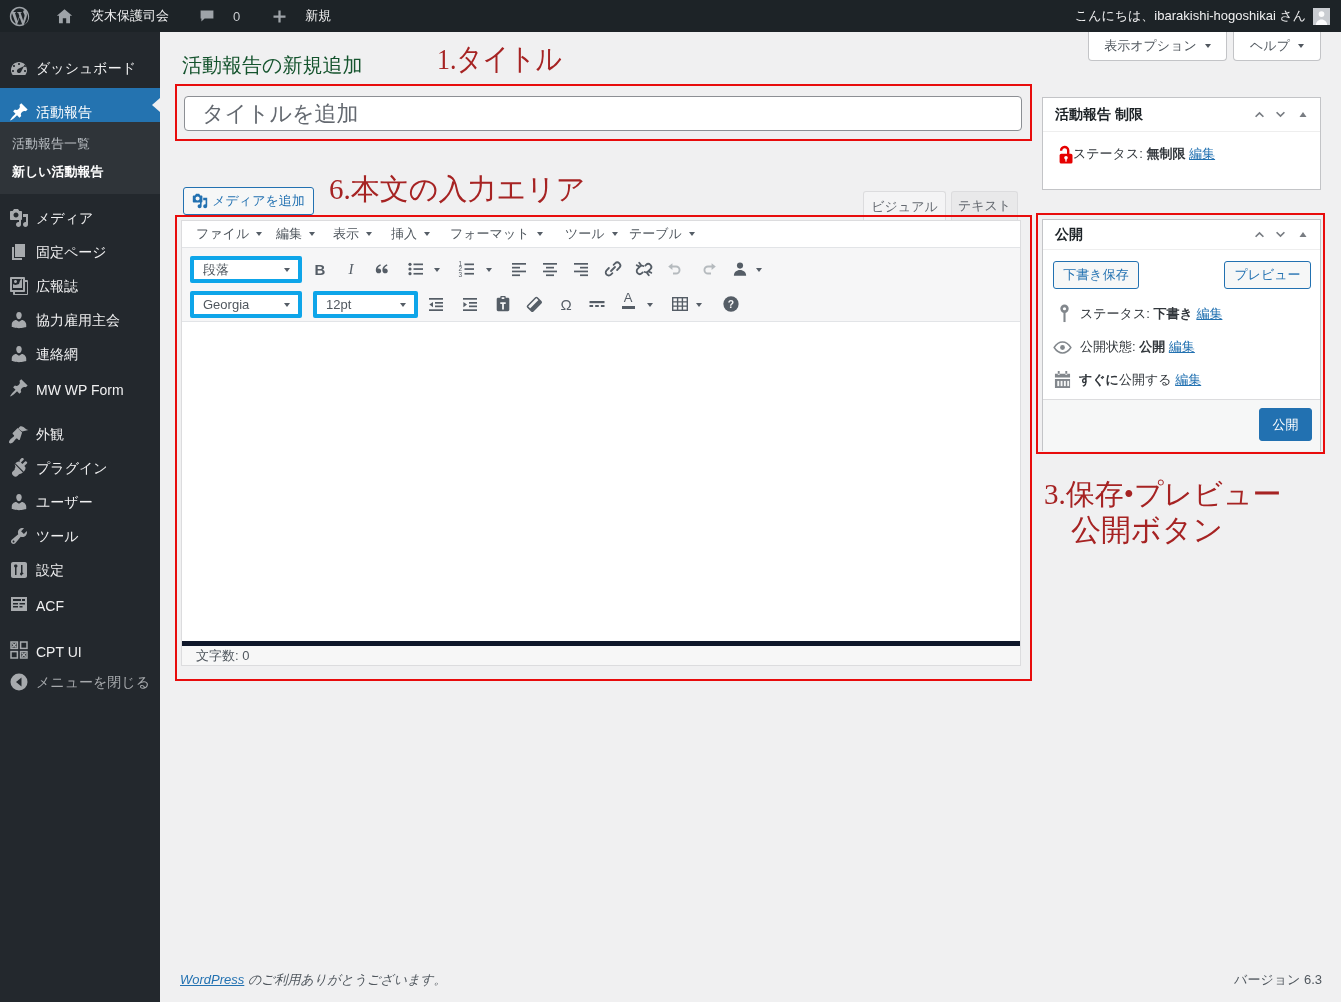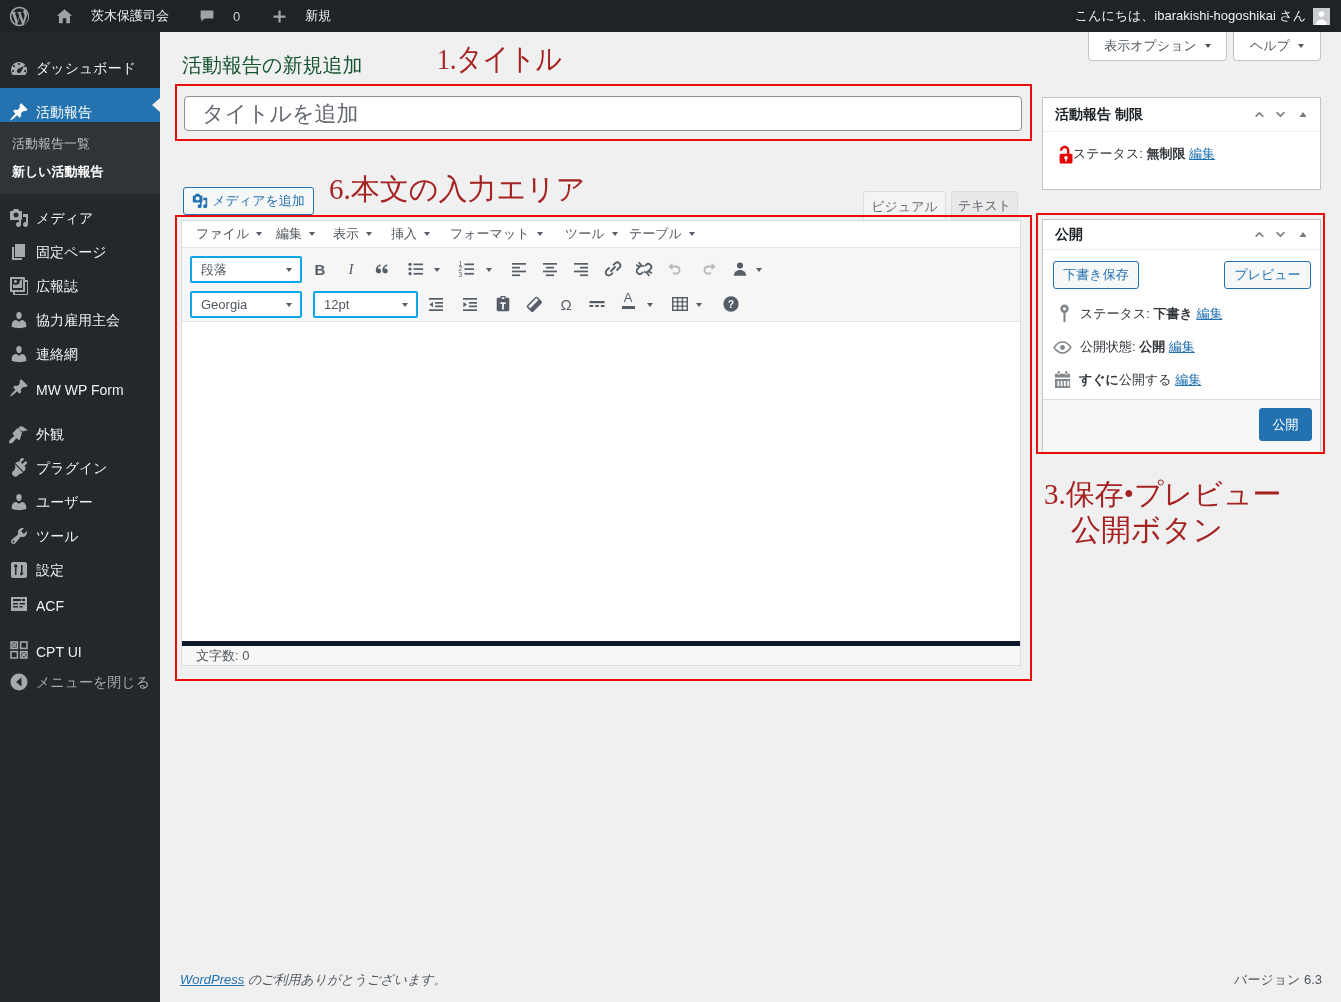--- a/index.html
+++ b/index.html
@@ -23,21 +23,21 @@
 
 .winput{position:absolute;background:#fff;border:1px solid #8c8f94;border-radius:4px}
 .btn2{position:absolute;display:flex;align-items:center;justify-content:center;background:#f6f7f7;border:1px solid #2271b1;border-radius:3px;color:#2271b1;font-size:13px;gap:4px}
 .btnp{position:absolute;display:flex;align-items:center;justify-content:center;background:#2271b1;border:1px solid #2271b1;border-radius:3px;color:#fff;font-size:13px}
 .tab{position:absolute;height:29px;display:flex;align-items:center;justify-content:center;font-size:13px;color:#646970;border:1px solid #dcdcde;border-bottom:none;border-radius:3px 3px 0 0}
 
 #edwrap{position:absolute;left:181px;top:220px;width:840px;height:446px;background:#fff;border:1px solid #dcdcde}
 #menubar{position:absolute;left:0;top:0;width:838px;height:26px;color:#50575e;font-size:13px}
 .mbi{position:absolute;top:0;height:26px;display:flex;align-items:center;gap:7px;white-space:nowrap}
 #tbars{position:absolute;left:0;top:26px;width:838px;height:75px;background:#f6f6f7;border-top:1px solid #e2e4e7;border-bottom:1px solid #e2e4e7}
-.sel{height:27px;background:#fff;border:2px solid #0ea5e9;border-radius:2px;display:flex;align-items:center;justify-content:space-between;color:#50575e;font-size:13px;padding:0 8px 0 9px}
+.sel{height:27px;background:#fff;border:4px solid #0ea5e9;border-radius:2px;display:flex;align-items:center;justify-content:space-between;color:#50575e;font-size:13px;padding:0 8px 0 9px}
 .tico{position:absolute;display:flex;align-items:center;justify-content:center;width:26px;height:24px;color:#555d66}
 .caret{width:0;height:0;border-left:3.5px solid transparent;border-right:3.5px solid transparent;border-top:4.5px solid #555d66}
 #statusbar{position:absolute;left:0;bottom:0;width:838px;height:24px;background:#f7f7f7;border-top:5px solid #0f172a;display:flex;align-items:center;padding-left:14px;font-size:13px;color:#50575e}
 
 .pbox{position:absolute;left:1042px;width:279px;background:#fff;border:1px solid #c3c4c7}
 .pbh{height:34px;display:flex;align-items:center;justify-content:space-between;padding:0 12px;border-bottom:1px solid #eee;font-size:14px;font-weight:700;color:#1d2327}
 .hb{display:flex;align-items:center;gap:4px;color:#787c82}
 .lnk{color:#2271b1;text-decoration:underline}
 .mrow{display:flex;font-size:13px;color:#444;padding:8px 4px 8px 10px;gap:0}
 </style>

